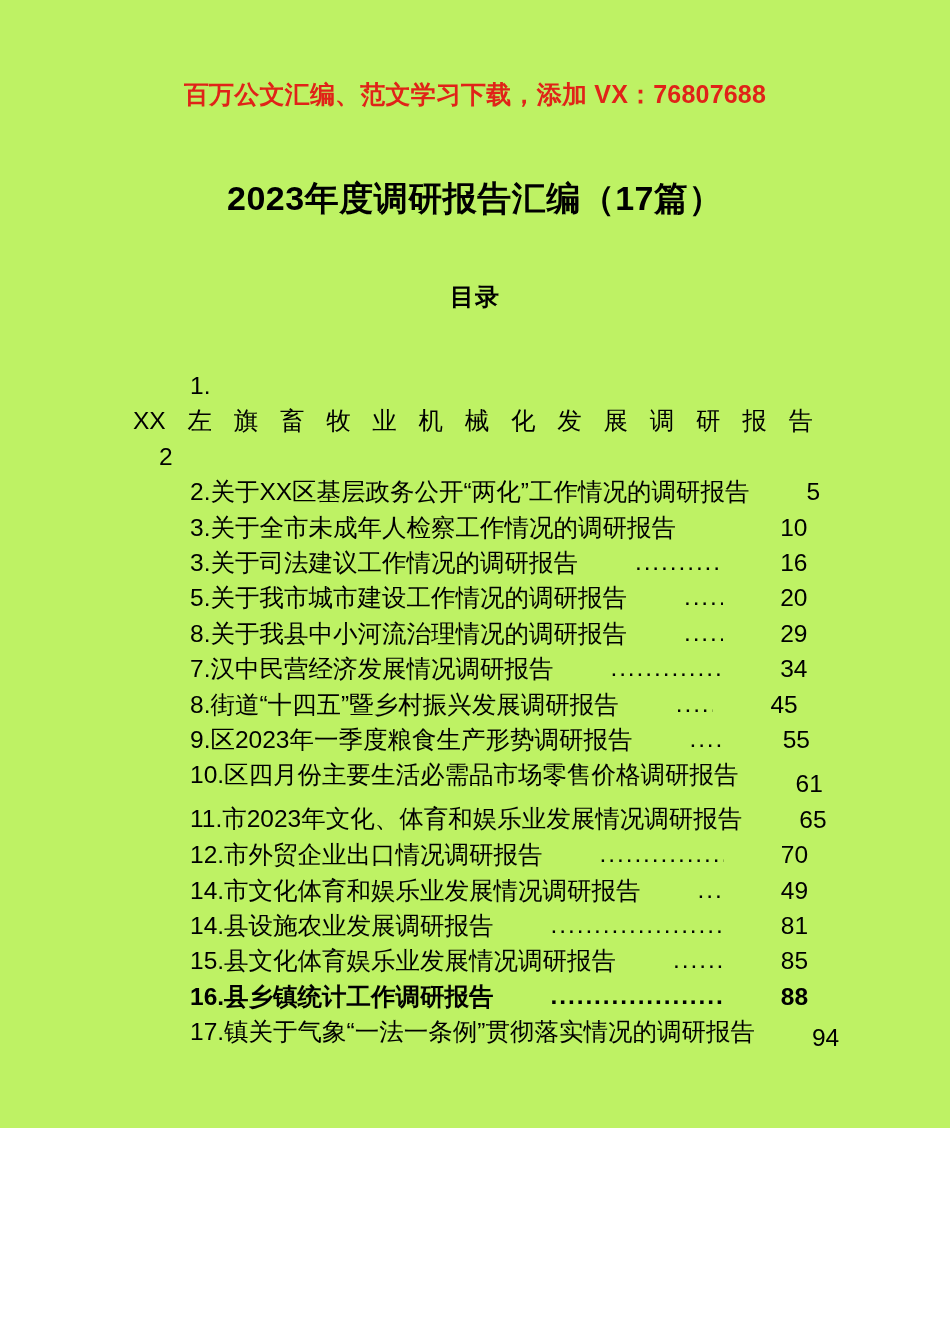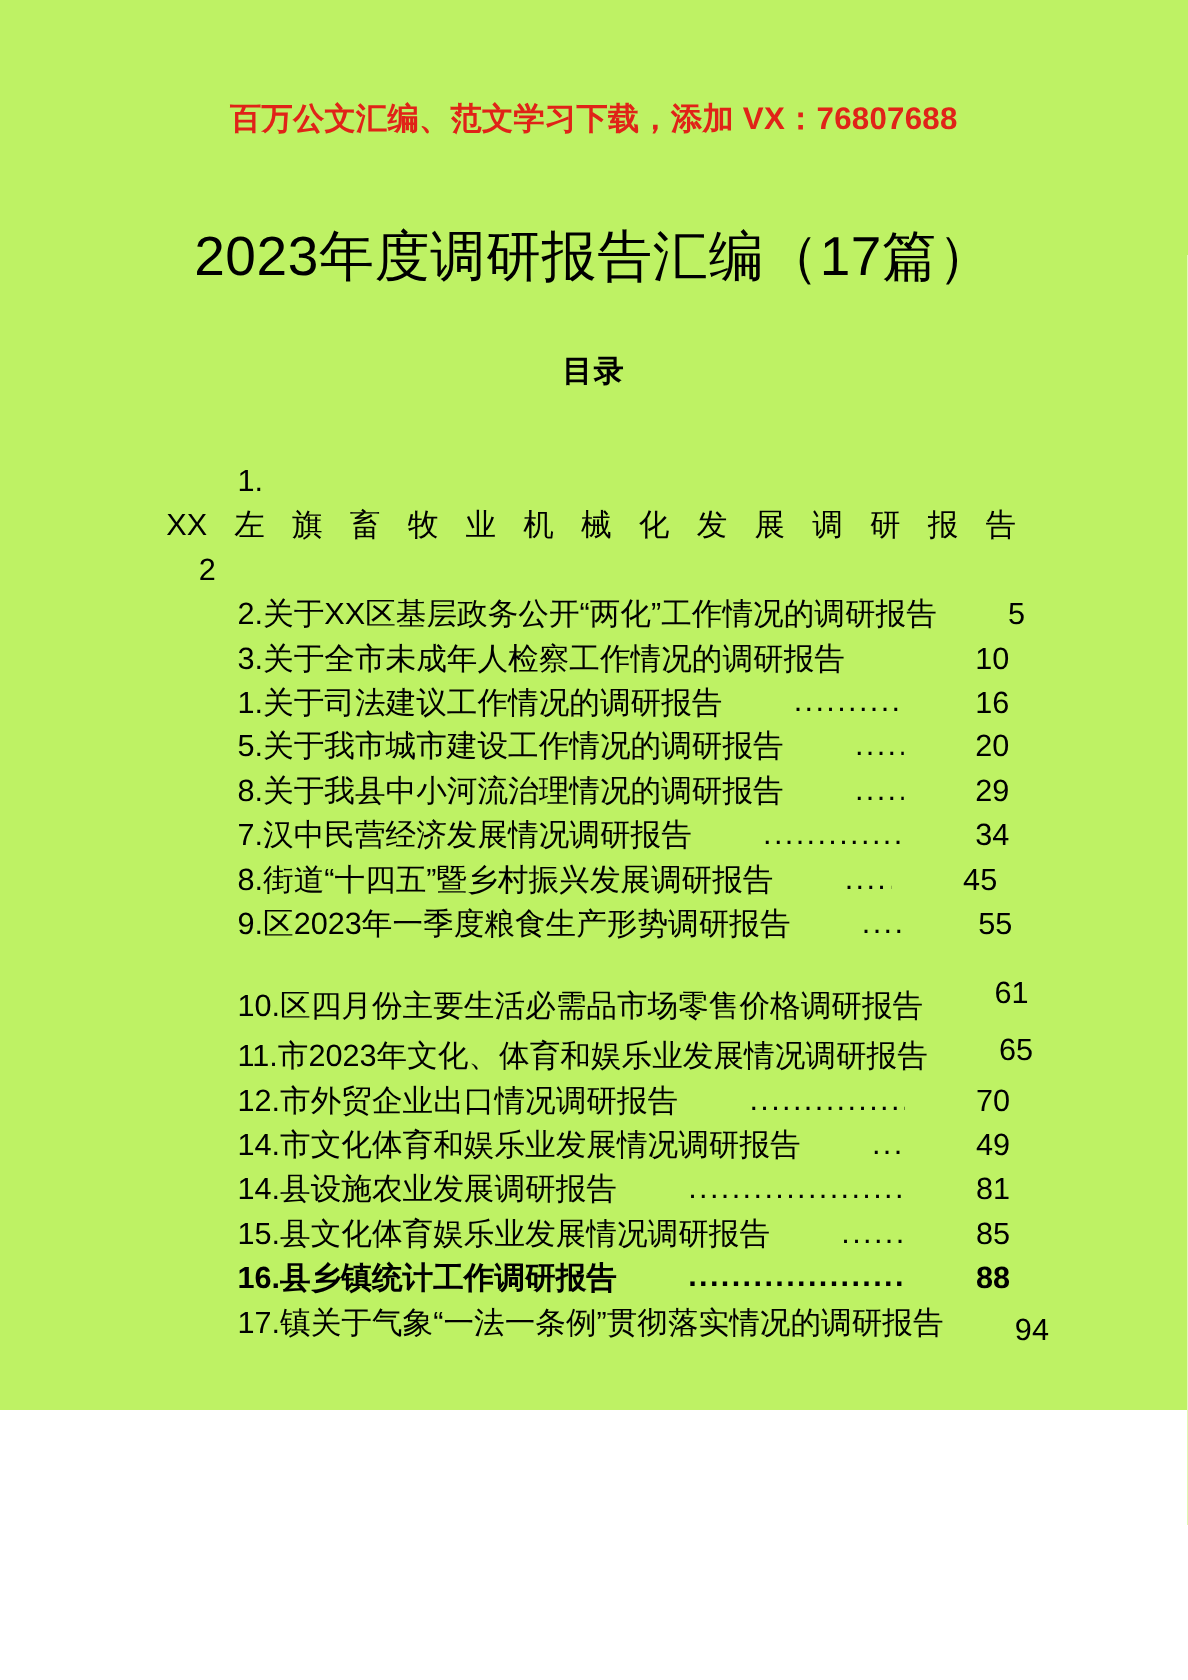--- a/index.html
+++ b/index.html
@@ -32,22 +32,22 @@
     white-space: nowrap;
   }
 
   
   .doc-title {
     position: absolute;
     top: 176px;
     left: 0;
     width: 950px;
     text-align: center;
-    font-size: 44px;
-    font-weight: 400;
+    font-size: 34px;
+    font-weight: 700;
     letter-spacing: 0.5px;
     white-space: nowrap;
   }
 
   
   .toc-heading {
     position: absolute;
     top: 281px;
     left: 0;
     width: 950px;
@@ -110,21 +110,21 @@
           <span class="pageno">2</span>
         </span></div>
       <div class="toc-entry" style="text-indent: 57px;"><span>2.关于XX区基层政务公开“两化”工作情况的调研报告</span><span style="display: inline-flex; align-items: baseline; width: 55px;">
           <span class="dots">.....</span>
           <span class="pageno">5</span>
         </span></div>
       <div class="toc-entry" style="text-indent: 57px;"><span>3.关于全市未成年人检察工作情况的调研报告</span><span style="display: inline-flex; align-items: baseline; width: 131.5px;">
           <span class="dots">.............</span>
           <span class="pageno">10</span>
         </span></div>
-      <div class="toc-entry" style="text-indent: 57px;"><span>1.关于司法建议工作情况的调研报告</span><span style="display: inline-flex; align-items: baseline; width: 229.5px;">
+      <div class="toc-entry" style="text-indent: 57px;"><span>3.关于司法建议工作情况的调研报告</span><span style="display: inline-flex; align-items: baseline; width: 229.5px;">
           <span class="dots">..........................</span>
           <span class="pageno">16</span>
         </span></div>
       <div class="toc-entry" style="text-indent: 57px;"><span>5.关于我市城市建设工作情况的调研报告</span><span style="display: inline-flex; align-items: baseline; width: 180.5px;">
           <span class="dots">....................</span>
           <span class="pageno">20</span>
         </span></div>
       <div class="toc-entry" style="text-indent: 57px;"><span>8.关于我县中小河流治理情况的调研报告</span><span style="display: inline-flex; align-items: baseline; width: 180.5px;">
           <span class="dots">....................</span>
           <span class="pageno">29</span>
@@ -134,25 +134,25 @@
           <span class="pageno">34</span>
         </span></div>
       <div class="toc-entry" style="text-indent: 57px;"><span>8.街道“十四五”暨乡村振兴发展调研报告</span><span style="display: inline-flex; align-items: baseline; width: 179px;">
           <span class="dots">...................</span>
           <span class="pageno">45</span>
         </span></div>
       <div class="toc-entry" style="text-indent: 57px;"><span>9.区2023年一季度粮食生产形势调研报告</span><span style="display: inline-flex; align-items: baseline; width: 177.5px;">
           <span class="dots">...................</span>
           <span class="pageno">55</span>
         </span></div>
-      <div class="toc-entry" style="text-indent: 57px;"><span>10.区四月份主要生活必需品市场零售价格调研报告</span><span style="display: inline-flex; align-items: flex-end; width: 69.5px; margin-top: 20px;">
+      <div class="toc-entry" style="text-indent: 57px;"><span>10.区四月份主要生活必需品市场零售价格调研报告</span><span style="display: inline-flex; align-items: center; width: 69.5px;">
           <span class="dots" style="flex: 0 0 0px;"></span>
           <span class="pageno">61</span>
         </span></div>
-      <div class="toc-entry" style="text-indent: 57px;"><span>11.市2023年文化、体育和娱乐业发展情况调研报告</span><span style="display: inline-flex; align-items: flex-end; width: 66.5px;">
+      <div class="toc-entry" style="text-indent: 57px;"><span>11.市2023年文化、体育和娱乐业发展情况调研报告</span><span style="display: inline-flex; align-items: center; width: 66.5px;">
           <span class="dots">.....</span>
           <span class="pageno">65</span>
         </span></div>
       <div class="toc-entry" style="text-indent: 57px;"><span>12.市外贸企业出口情况调研报告</span><span style="display: inline-flex; align-items: baseline; width: 265.5px;">
           <span class="dots">...............................</span>
           <span class="pageno">70</span>
         </span></div>
       <div class="toc-entry" style="text-indent: 57px;"><span>14.市文化体育和娱乐业发展情况调研报告</span><span style="display: inline-flex; align-items: baseline; width: 167.5px;">
           <span class="dots">..................</span>
           <span class="pageno">49</span>

